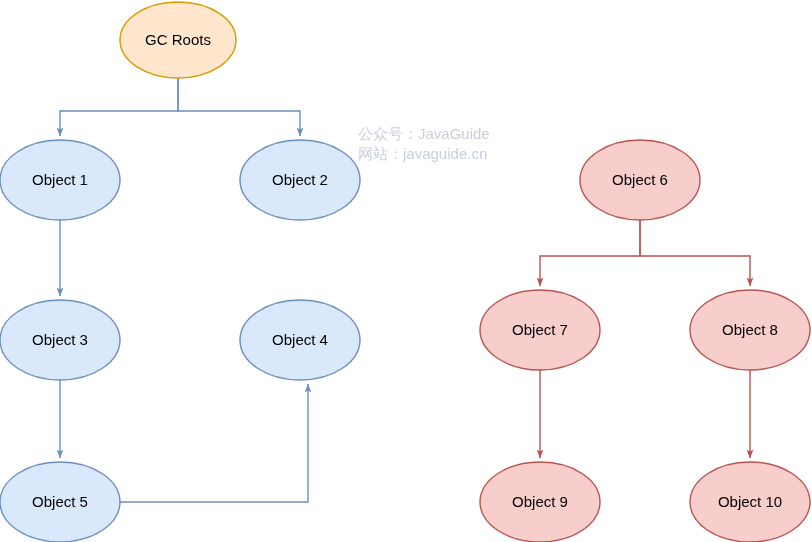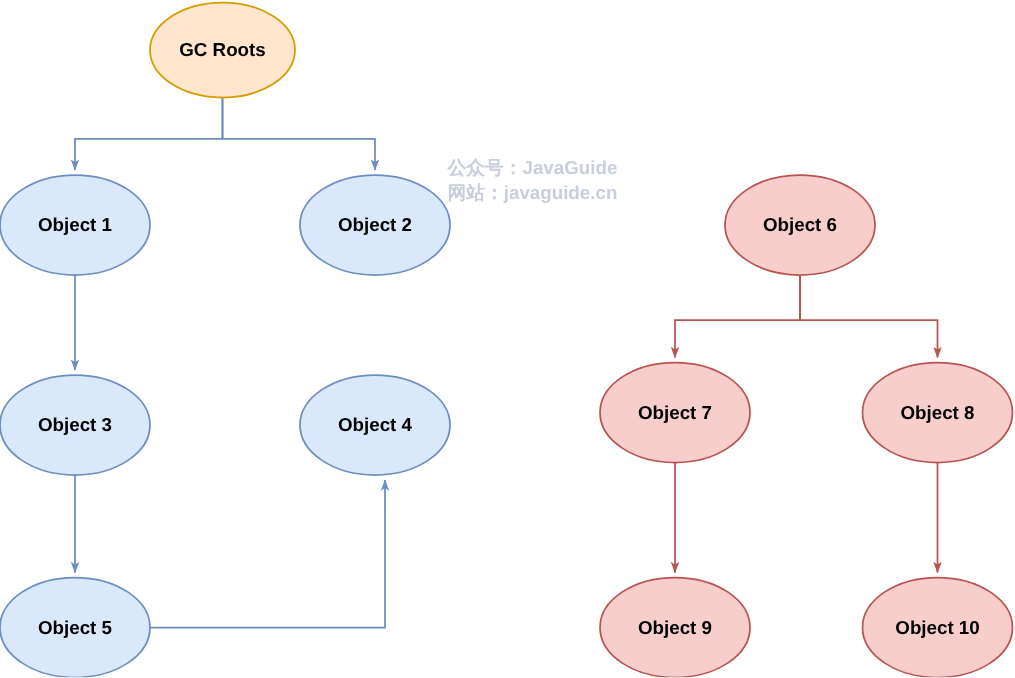--- a/index.html
+++ b/index.html
@@ -10,21 +10,20 @@
   }
   body {
     font-family: "Liberation Sans", "DejaVu Sans", sans-serif;
   }
   #canvas {
     position: relative;
     width: 812px;
     height: 542px;
     background: #ffffff;
     overflow: hidden;
-    font-weight: bold;
   }
   #diagram-svg {
     position: absolute;
     left: 0;
     top: 0;
     width: 812px;
     height: 542px;
     display: block;
   }
   .node-label {

